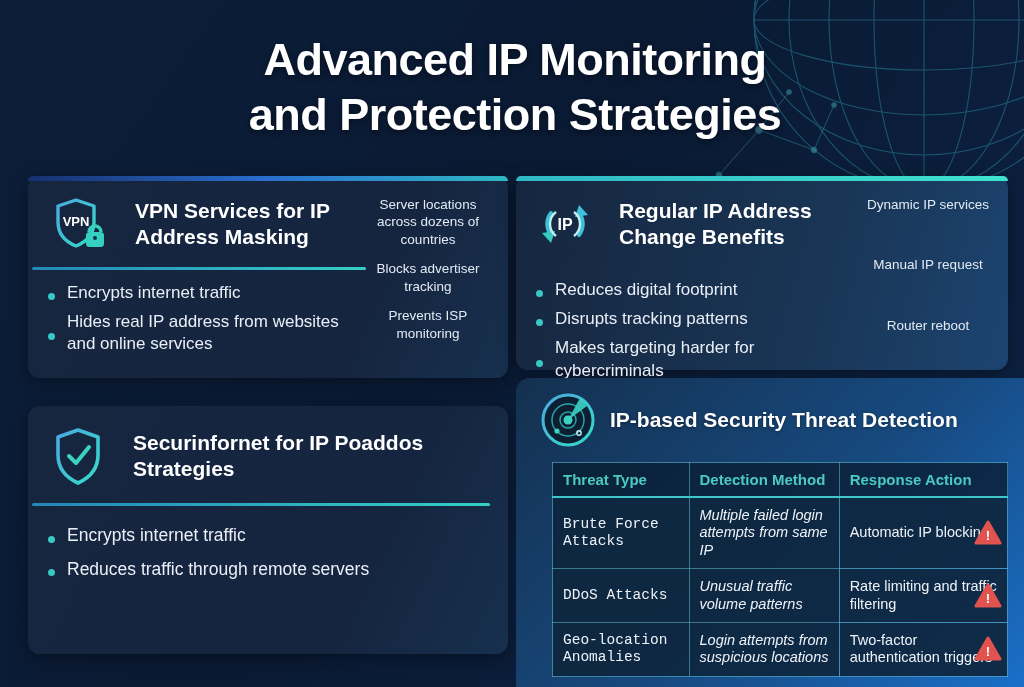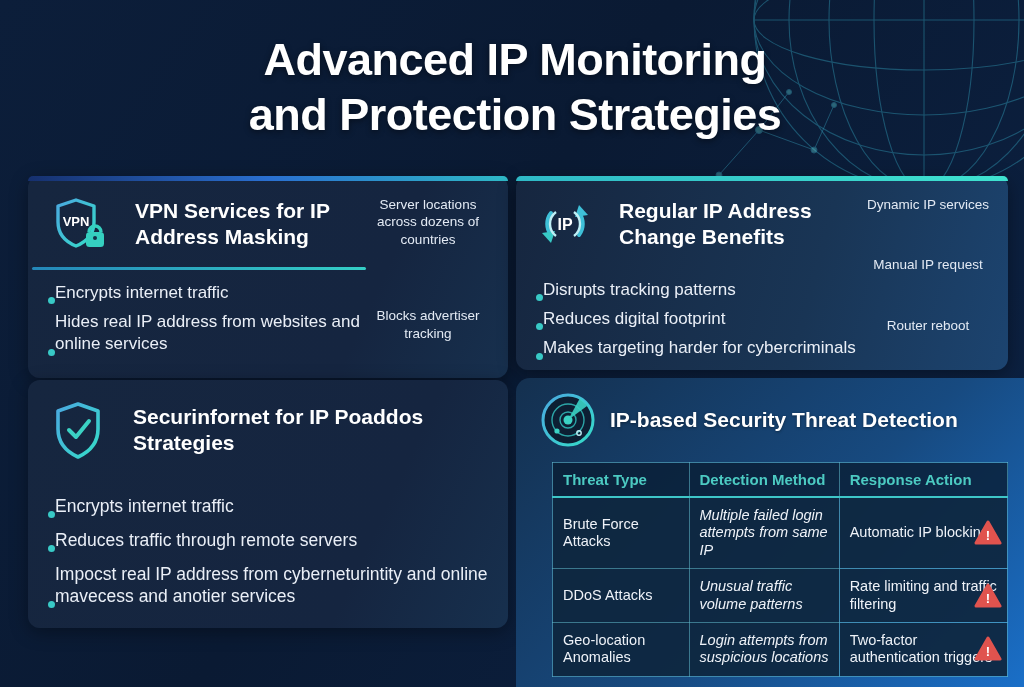--- a/index.html
+++ b/index.html
@@ -26,21 +26,21 @@
   }
   .card.topbar::before{
     content:"";position:absolute;top:0;left:0;right:0;height:5px;
     border-radius:12px 12px 0 0;
   }
   #card-vpn{left:28px;top:176px;width:480px;height:202px;padding:14px 18px 12px 20px;}
   #card-vpn.topbar::before{background:linear-gradient(90deg,#16306e,#2a6fd0,#2fb9c6);}
   #card-ip{left:516px;top:176px;width:492px;height:194px;padding:14px 18px 12px 20px;
     background:linear-gradient(105deg,#16263f 0%,#193555 60%,#1c4470 100%);}
   #card-ip.topbar::before{background:linear-gradient(90deg,#2fb9c6,#3fe2cf);}
-  #card-secure{left:28px;top:380px;width:480px;height:248px;padding:16px 18px 12px 20px;}
+  #card-secure{left:28px;top:406px;width:480px;height:248px;padding:16px 18px 12px 20px;}
   #card-threat{
     left:516px;top:378px;right:0;bottom:0;width:508px;height:309px;
     border-radius:14px 0 0 0;box-shadow:none;padding:14px 16px 11px 24px;
     background:linear-gradient(135deg,#14304f 0%,#174a80 55%,#1a6fc8 100%);
   }
 
   .card-inner{display:flex;height:100%;}
   .card-main{flex:1;min-width:0;display:flex;flex-direction:column;}
   .card-aside{
     width:124px;flex:none;display:flex;flex-direction:column;
@@ -49,22 +49,22 @@
   .side-note{font-size:13.5px;line-height:1.28;color:#e3eaf4;}
 
   .card-head{display:flex;align-items:center;gap:17px;}
   .card-head .icn{flex:none;}
   .card-title{margin:8px;font-size:21px;font-weight:800;line-height:1.22;color:#ffffff;}
   .divider{height:3px;background:linear-gradient(90deg,#2487b9,#34cfc6);
     margin:10px 0 10px -16px;border-radius:2px;}
 
   ul.bullets{list-style:none;margin:2px 0 0;padding:0;}
   ul.bullets li{
-    display:flex;font-size:17px;line-height:1.3;color:#eaeff7;
-    margin-bottom:7px;align-items:flex-end;
+    display:flex;gap:12px;font-size:17px;line-height:1.3;color:#eaeff7;
+    margin-bottom:7px;align-items:center;
   }
   .dot{flex:none;width:7px;height:7px;border-radius:50%;background:#38c9c6;margin-top:7px;}
   #card-secure ul.bullets li{font-size:17.5px;margin-bottom:11px;}
   #card-secure .divider{margin-top:14px;margin-bottom:16px;}
 
   .threat-head{display:flex;align-items:center;gap:14px;margin-bottom:14px;}
   .threat-title{margin:0;font-size:21px;font-weight:800;color:#ffffff;
     text-shadow:0 1px 3px rgba(0,0,0,.4);}
 
   table.threat{border-collapse:collapse;width:456px;margin-left:12px;
@@ -73,21 +73,21 @@
     border:1px solid rgba(96,186,204,.55);text-align:left;vertical-align:middle;
   }
   table.threat th{
     background:rgba(9,28,50,.78);color:#4ccac2;font-size:15px;font-weight:700;
     padding:8px 10px;border-bottom:2px solid #3ec6c8;
   }
   table.threat td{
     background:rgba(14,38,62,.92);color:#eef2f8;font-size:14.5px;line-height:1.2;
     padding:9px 10px;
   }
-  td.col-threat{width:30%;}
+  td.col-threat{width:30%;font-family:Liberation Mono, monospace;}
   td.col-method{width:33%;font-style:italic;}
   td.col-response{width:37%;position:relative;padding-right:38px;}
   .warn{position:absolute;right:5px;top:50%;transform:translateY(-50%);}
 </style>
 </head>
 <body>
 
 <div id="canvas">
 
   <svg id="globe" class="bg-art" width="420" height="260" viewBox="0 0 420 260">
@@ -150,20 +150,21 @@
             </li>
           <li>
             <span class="dot"></span>
             <span>Hides real IP address from websites and online services</span>
             </li>
         </ul>
       </div>
       <aside class="card-aside">
         <div class="side-note">Server locations across dozens of countries</div>
         <div class="side-note">Blocks advertiser tracking</div>
+        <div class="side-note">Prevents ISP monitoring</div>
       </aside>
     </div>
   </section>
 
   <section class="card topbar" id="card-ip">
     <div class="card-inner">
       <div class="card-main">
         <div class="card-head">
           <svg class="icn" width="58" height="58" viewBox="0 0 58 58">
             <g fill="none" stroke="#3ec0d8" stroke-width="4" stroke-linecap="round">
@@ -175,25 +176,25 @@
             <path d="M20 17 A15 15 0 0 0 20 41" fill="none" stroke="#bfeff5" stroke-width="2.4"></path>
             <path d="M38 41 A15 15 0 0 0 38 17" fill="none" stroke="#bfeff5" stroke-width="2.4"></path>
             <text x="29" y="35" text-anchor="middle" font-size="16" font-weight="bold" fill="#ffffff" font-family="Liberation Sans, sans-serif">IP</text>
           </svg>
           <h2 class="card-title">Regular IP Address Change Benefits</h2>
         </div>
         <div class="divider"></div>
         <ul class="bullets">
           <li>
             <span class="dot"></span>
+            <span>Reduces digital footprint</span>
+            </li>
+          <li>
+            <span class="dot"></span>
             <span>Disrupts tracking patterns</span>
-            </li>
-          <li>
-            <span class="dot"></span>
-            <span>Reduces digital footprint</span>
             </li>
           <li>
             <span class="dot"></span>
             <span>Makes targeting harder for cybercriminals</span>
             </li>
         </ul>
       </div>
       <aside class="card-aside">
         <div class="side-note">Dynamic IP services</div>
         <div class="side-note">Manual IP request</div>
@@ -215,24 +216,20 @@
         <div class="divider"></div>
         <ul class="bullets">
           <li>
             <span class="dot"></span>
             <span>Encrypts internet traffic</span>
             </li>
           <li>
             <span class="dot"></span>
             <span>Reduces traffic through remote servers</span>
             </li>
-          <li>
-            <span class="dot"></span>
-            <span>Impocst real IP address from cyberneturintity and online mavecess and anotier services</span>
-            </li>
         </ul>
       </div>
     </div>
   </section>
 
   <section class="card" id="card-threat">
     <div class="threat-head">
       <svg width="56" height="56" viewBox="0 0 56 56">
         <circle cx="28" cy="28" r="25" fill="#0d1f33" stroke="url(#tealgrad)" stroke-width="3"></circle>
         <circle cx="28" cy="28" r="16" fill="none" stroke="#35c7c4" stroke-width="1.4" opacity=".8"></circle>

